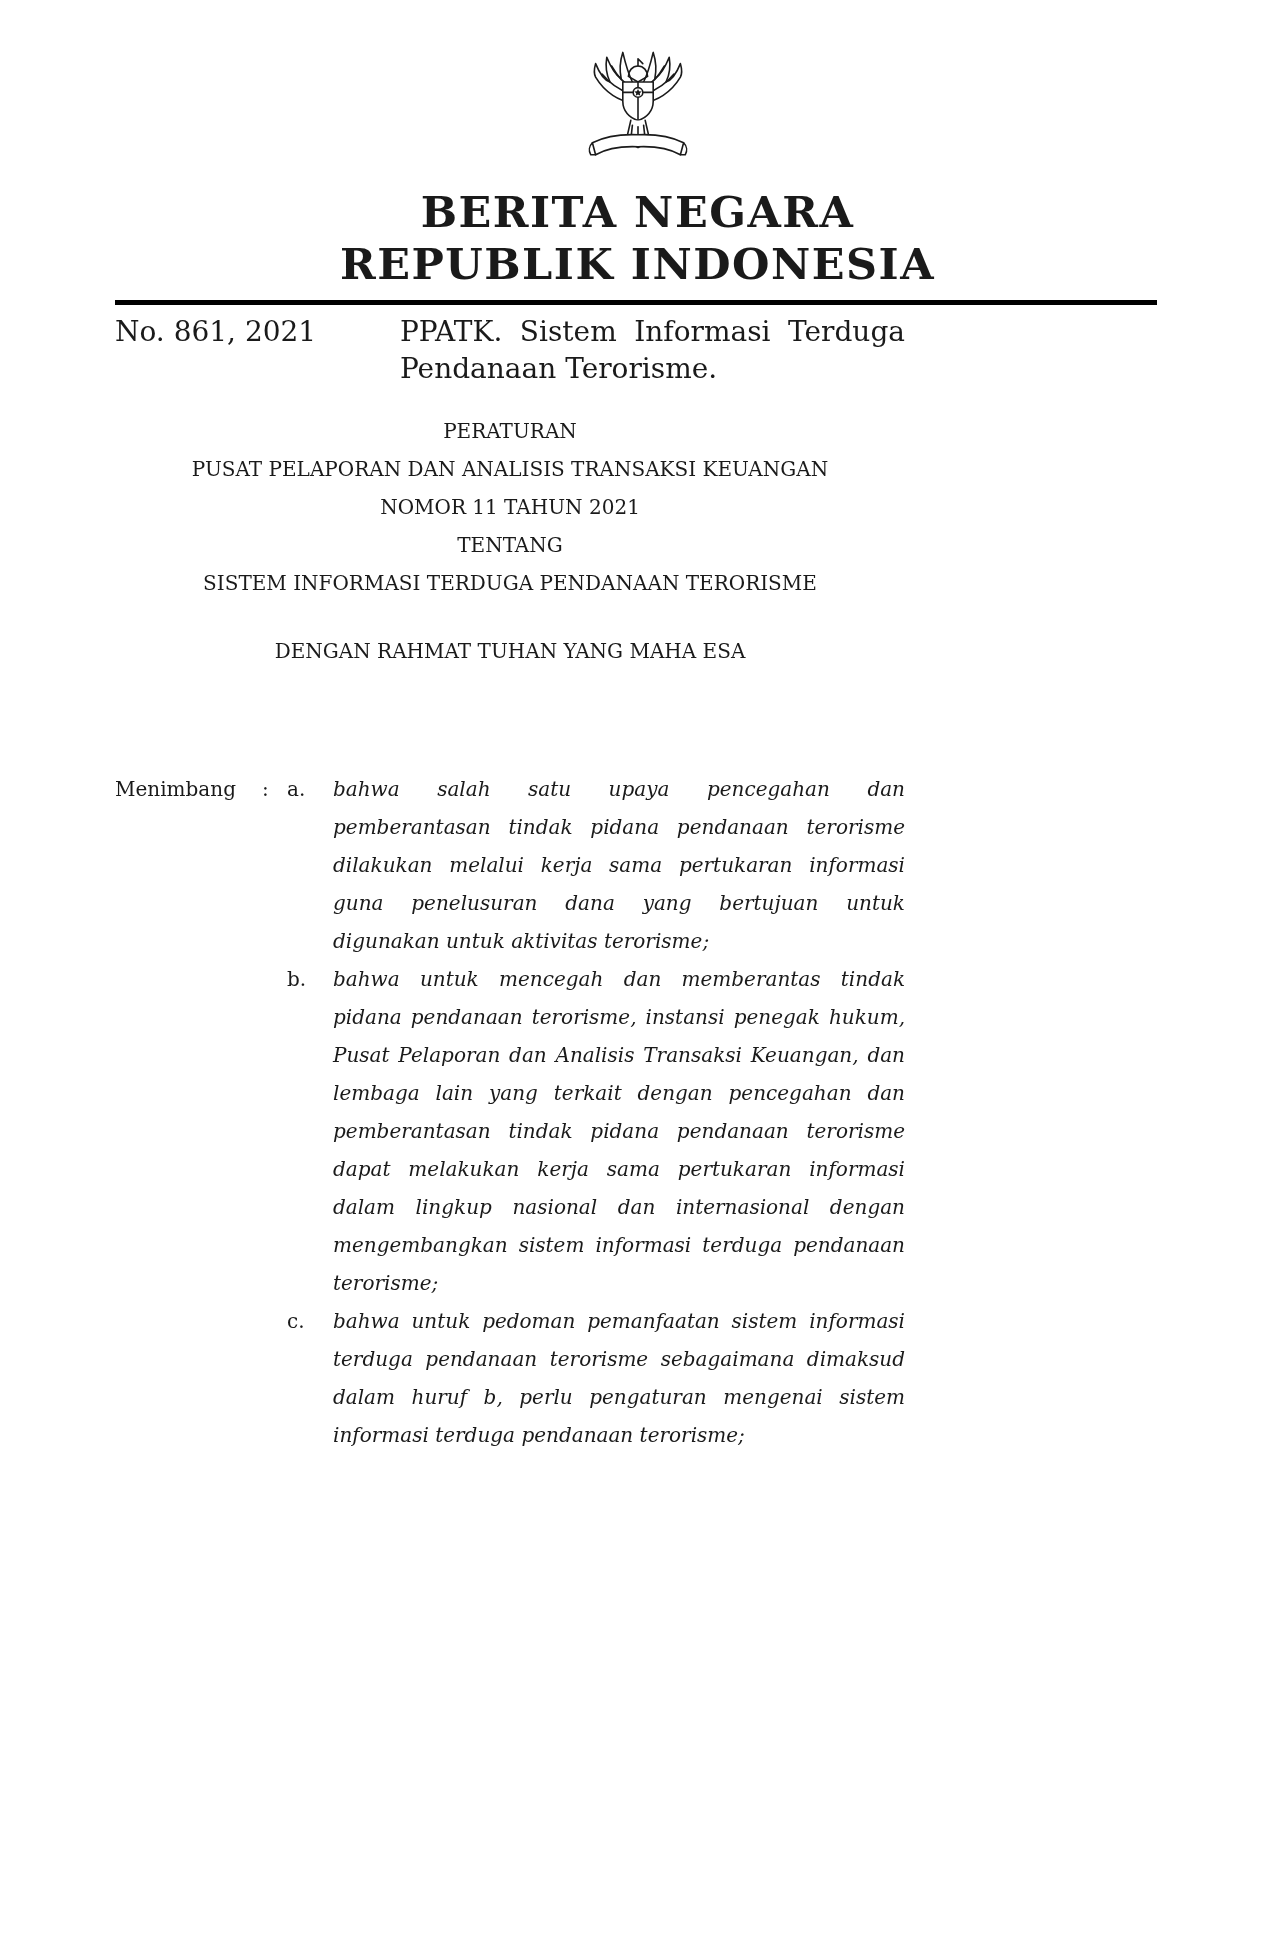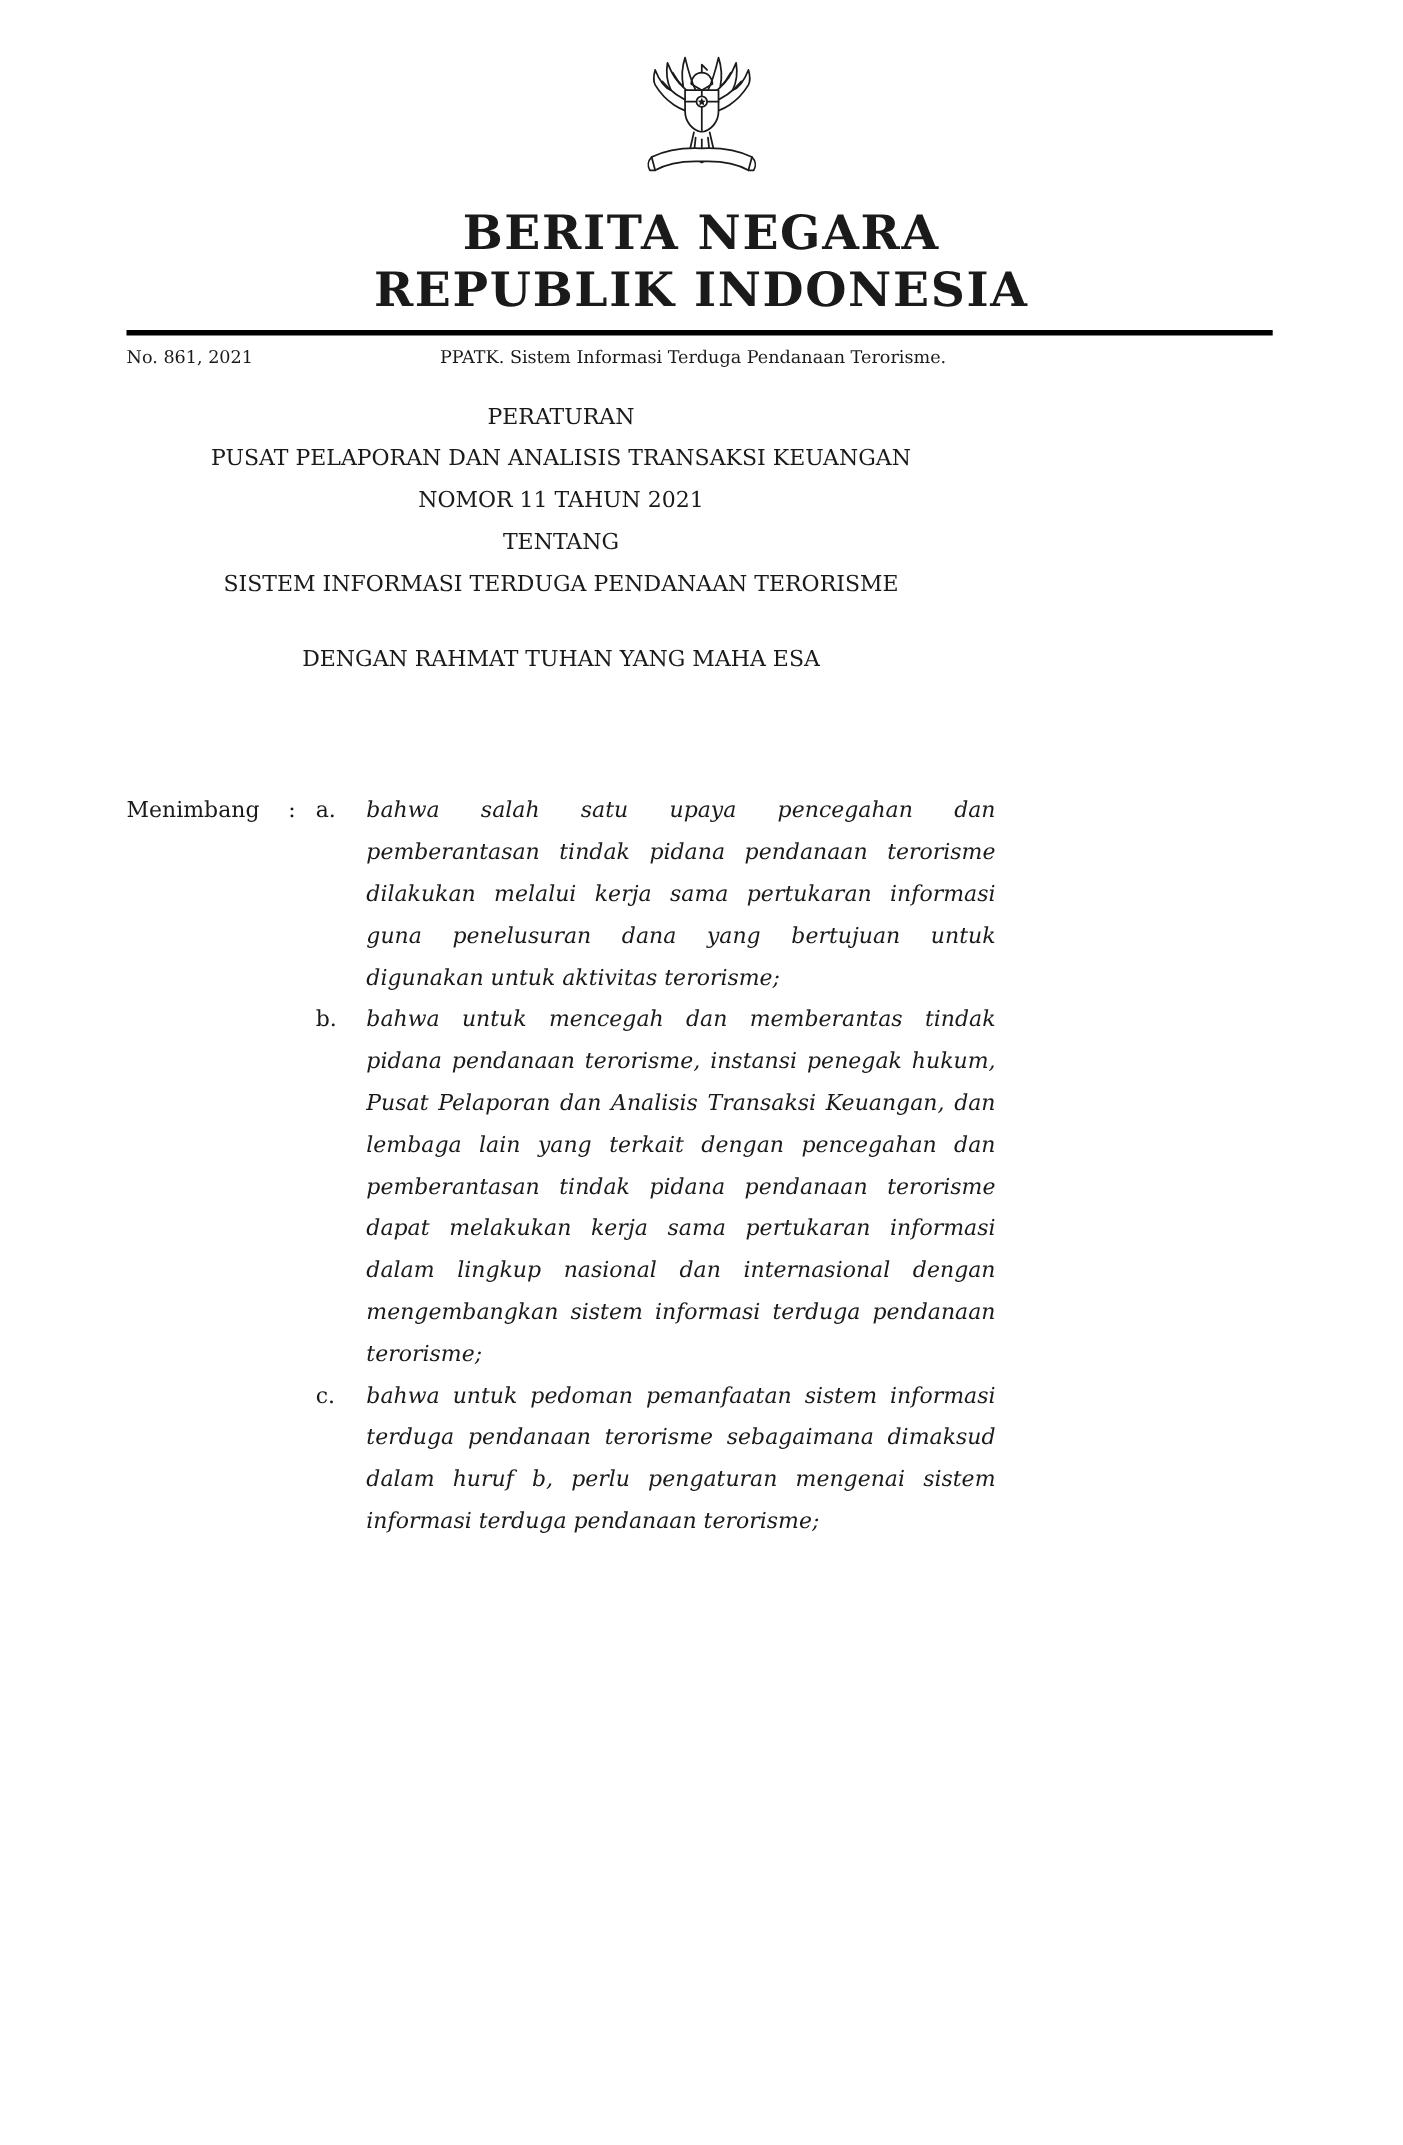--- a/index.html
+++ b/index.html
@@ -30,21 +30,21 @@
     margin: 10px 0 0 115px;
     width: 1042px;
     height: 5px;
     background: #000000;
   }
   .gazette-row {
     margin: 9px 0 0 115px;
     width: 790px;
     display: flex;
     justify-content: space-between;
-    font-size: 16px;
+    font-size: 28px;
     line-height: 1.32;
   }
   .gazette-no { white-space: nowrap; }
   .gazette-subject {
     width: 505px;
     text-align: justify;
     text-align-last: left;
   }
   .heading-block {
     margin: 24px 0 0 115px;

